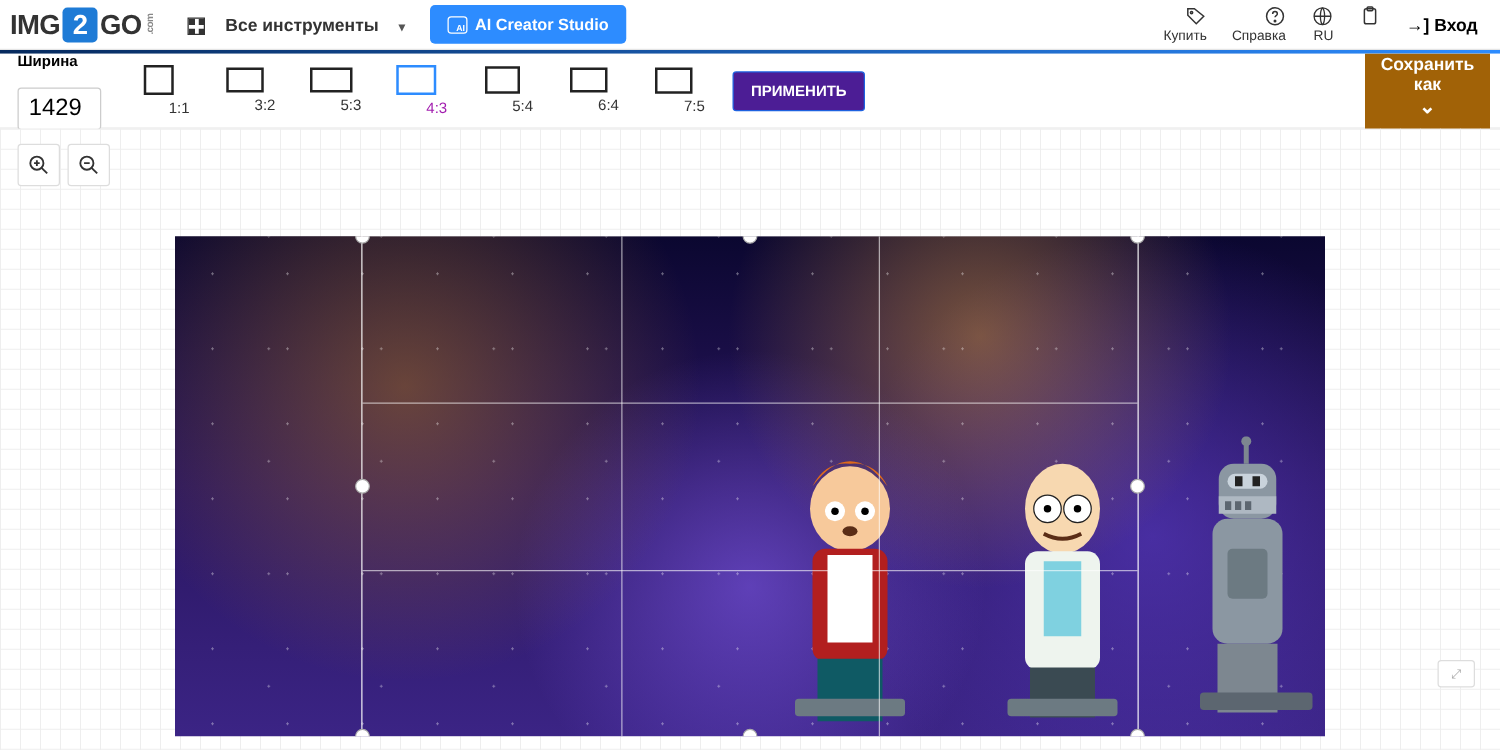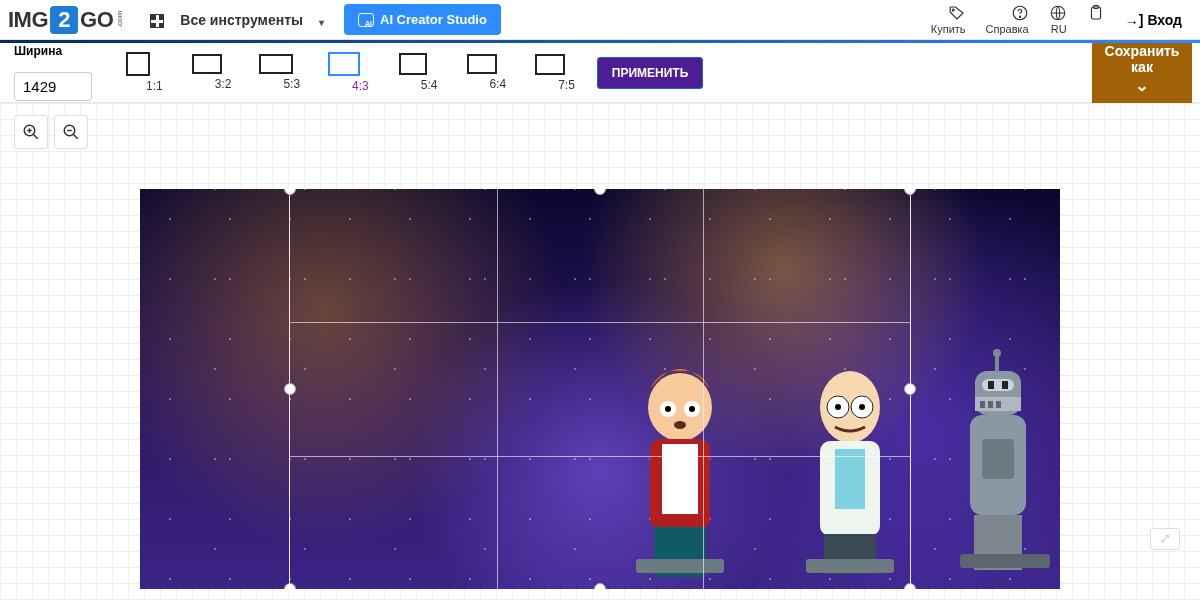--- a/index.html
+++ b/index.html
@@ -21,21 +21,21 @@
   .hdr-item svg, .hdr-item .ico { width:18px; height:18px;}
   .login-btn { display:flex; align-items:center; gap:4px; padding:6px 10px; font-weight:bold; cursor:pointer; }
   .register-btn { background:#1e62e0; color:#fff; border:none; border-radius:4px; padding:10px 18px; font-weight:bold; font-size:15px; cursor:pointer; margin-left:6px;}
 
   .blue-bar { height:3px; background: linear-gradient(to right, #062a5e 0%, #2d8cff 100%);}
 
   
   .toolbar { height: 60px; background:#fff; display:flex; align-items:center; padding: 0 8px; gap: 6px; border-bottom:1px solid #e5e5e5;}
   .dim-group { display:flex; flex-direction:column; align-items:flex-start; gap:14px; padding:0 6px;}
   .dim-label { font-size:12px; font-weight:600;}
-  .dim-input { width: 78px; padding:5px 8px; border:1px solid #ccc; border-radius:3px; text-align:left; font-size:15px;}
+  .dim-input { width: 67px; padding:5px 8px; border:1px solid #ccc; border-radius:3px; text-align:left; font-size:19px;}
   .ratio-group { display:flex; flex-direction:column; align-items:center; gap:3px; padding:0 10px; cursor:pointer;}
   .ratio-box { border:2px solid #222; background:#fff;}
   .ratio-group.active .ratio-box { border-color:#2d8cff;}
   .ratio-group.active .ratio-label { color:#a21caf;}
   .ratio-label { font-size:12px; color:#333;margin-left:32px;}
   .apply-btn { background:#4c1d95; color:#fff; border:1px solid #1e62e0; border-radius:3px; padding:8px 14px; font-weight:bold; font-size:12px; cursor:pointer; margin-left:6px;}
   .toolbar-spacer { flex:1;}
   .save-btn { background:#a16207; color:#fff; border:none; width:100px; height:60px; display:flex; flex-direction:column; align-items:center; font-weight:bold; font-size:14px; line-height:1.15; cursor:pointer;}
   .save-btn .chev-down { font-size:16px; margin-top:2px;}
 

